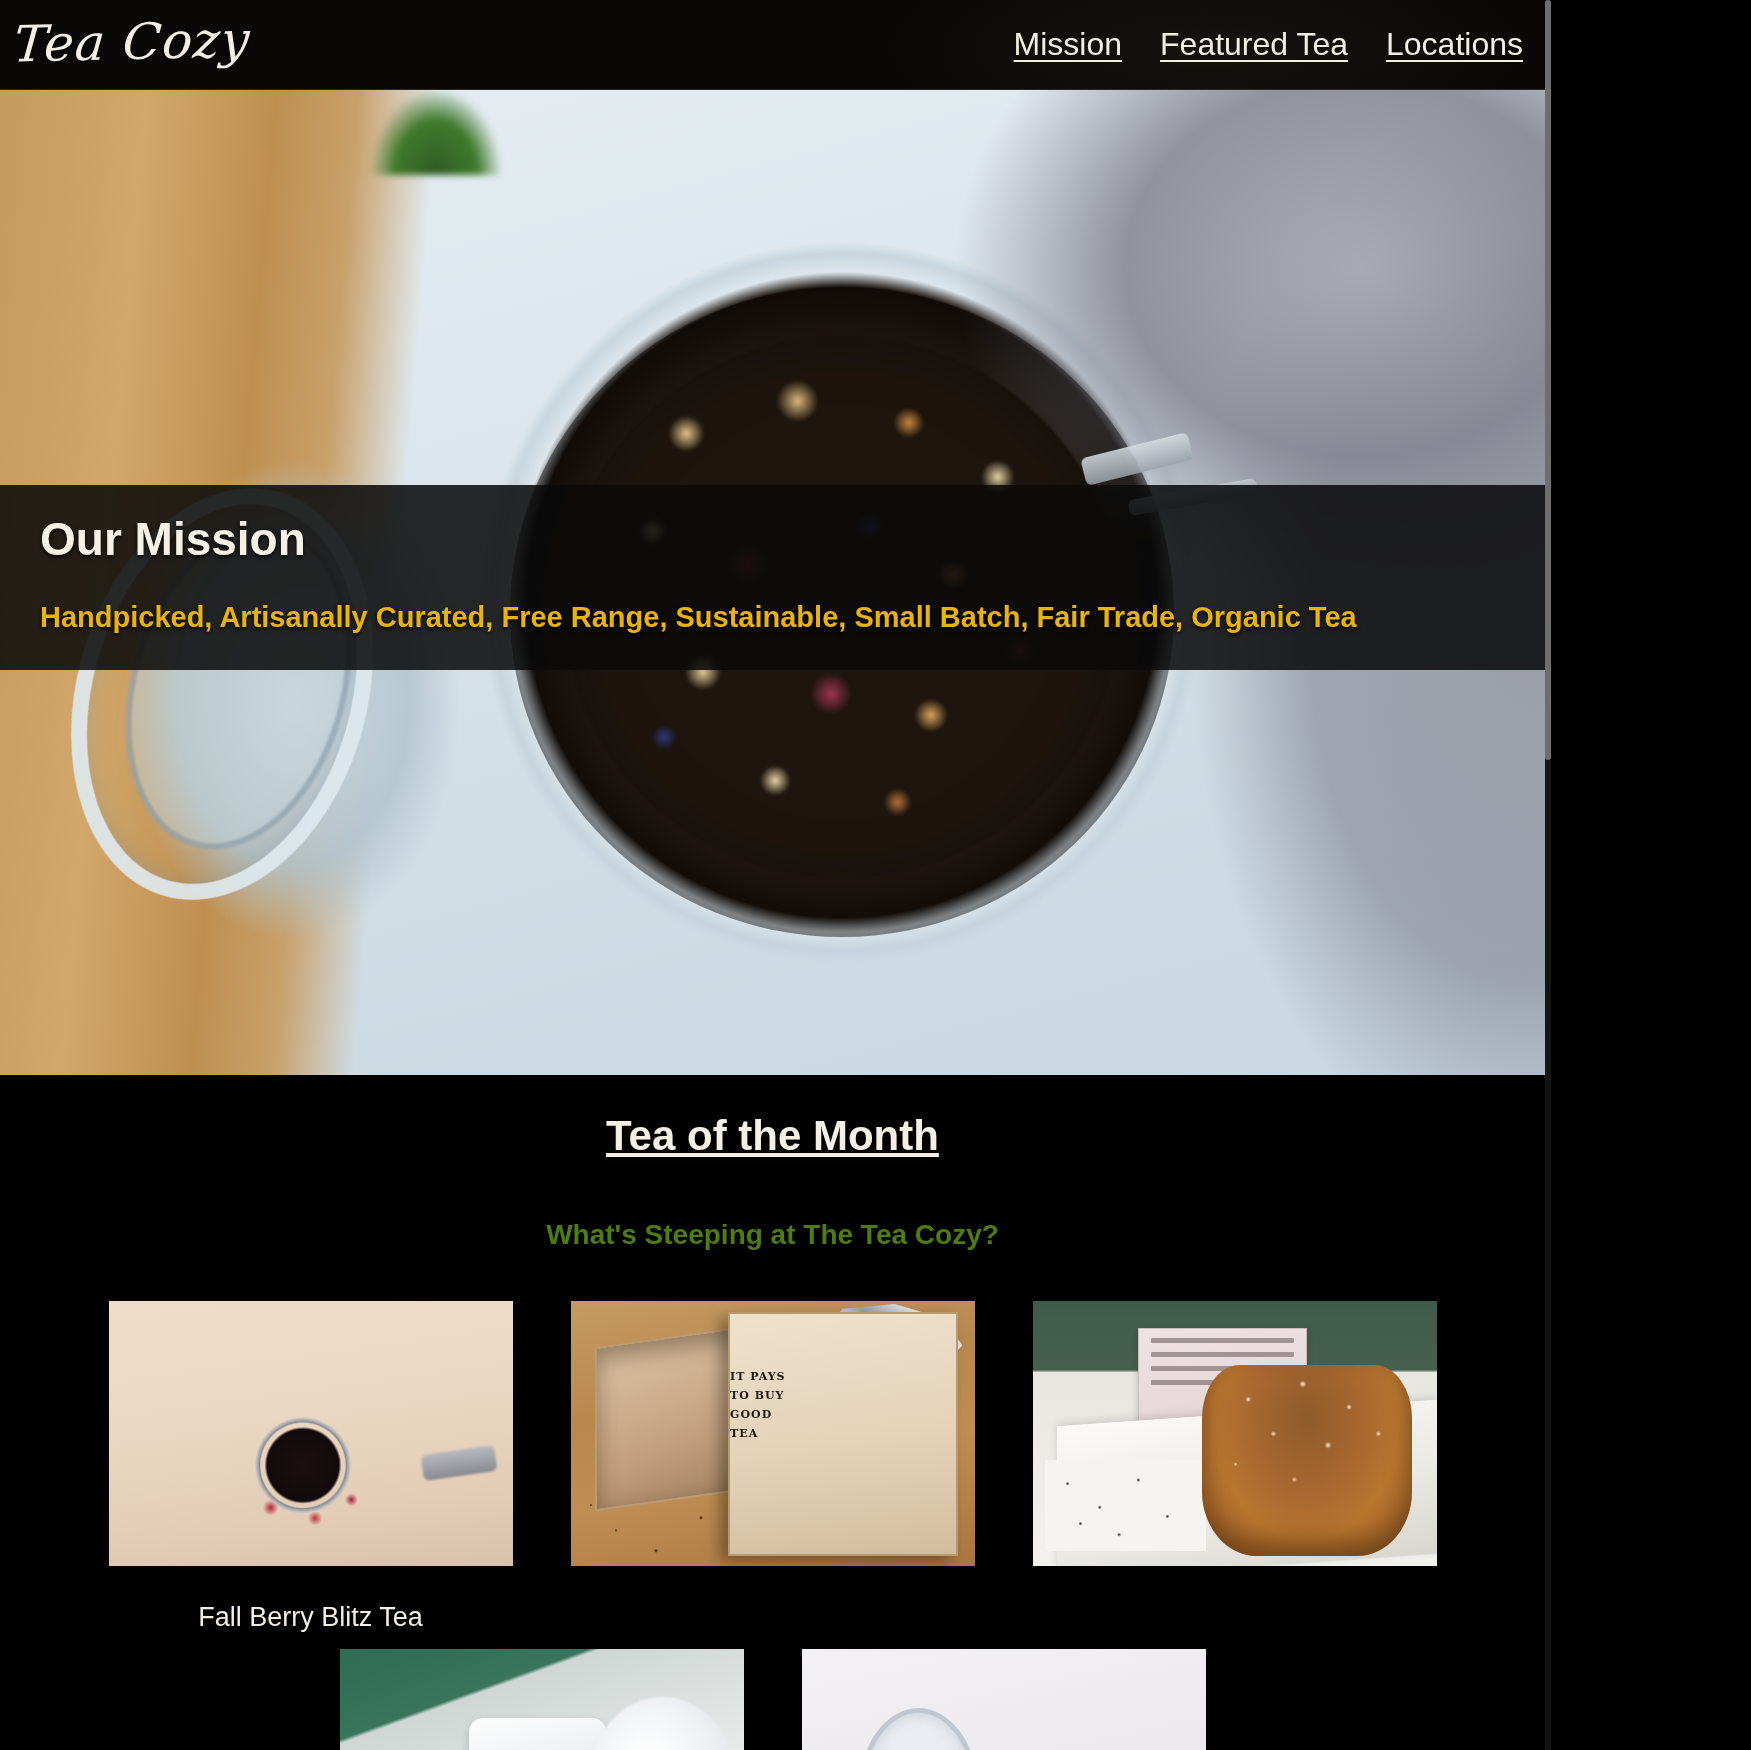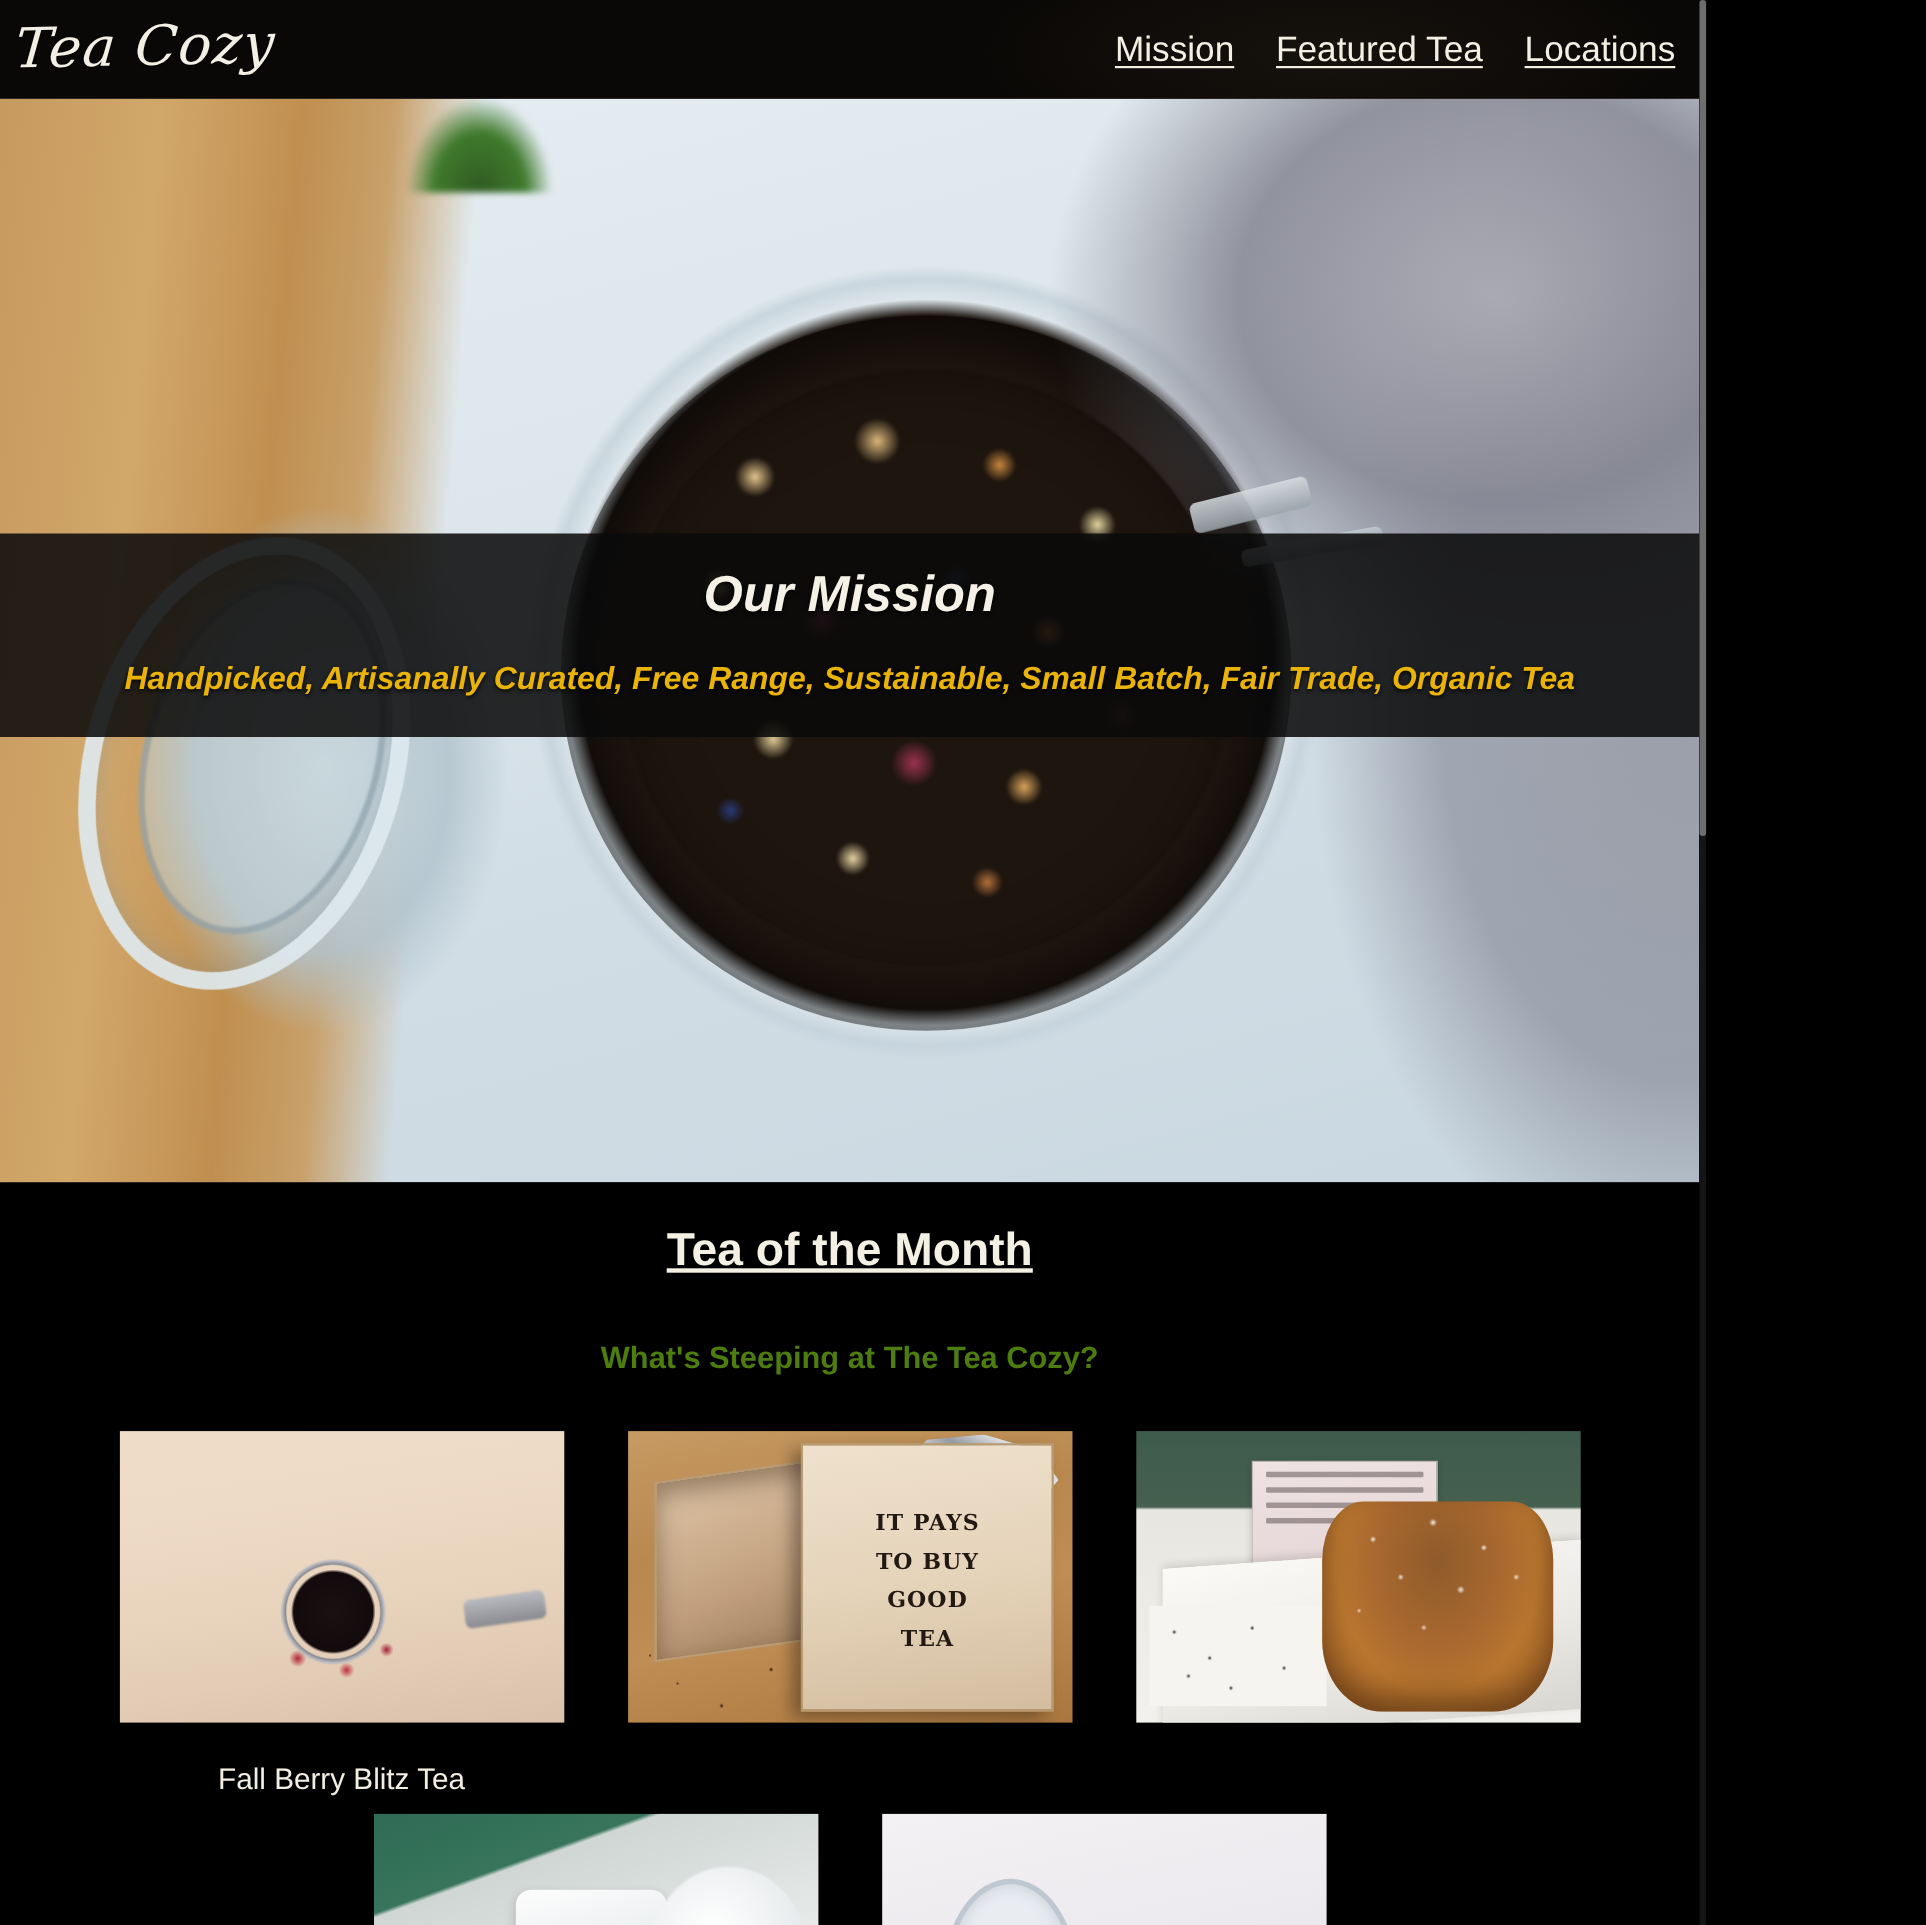--- a/index.html
+++ b/index.html
@@ -193,22 +193,21 @@
   }
 
   
   .mission-band {
     position: absolute;
     left: 0;
     top: 395px;
     width: 100%;
     padding: 26px 40px 34px;
     background: rgba(10,10,10,.87);
-    text-align: center;
-    font-style: italic;
+    text-align: left;
   }
 
   .mission-title {
     color: #f6f1e6;
     font-size: 46px;
     font-weight: bold;
     line-height: 1.25;
     text-shadow: 0 2px 4px rgba(0,0,0,.85);
   }
 
@@ -306,25 +305,25 @@
     position: absolute;
     right: 4%; top: 4%;
     width: 57%; height: 92%;
     background: linear-gradient(172deg, #efe1cd 0%, #e4d2b8 55%, #d3bd9f 100%);
     border: 2px solid #b59a72;
     box-shadow: -8px 6px 14px rgba(0,0,0,.35);
   }
   .img-box .crate-text {
     position: absolute;
     left: 0; right: 0; top: 22%;
-    text-align: center;
+    text-align: left;
     color: #221a12;
     font-family: "DejaVu Serif", serif;
     font-weight: bold;
-    font-size: 20px;
+    font-size: 11px;
     line-height: 1.75;
     letter-spacing: 1px;
   }
   .img-box .foil {
     position: absolute;
     right: 3%; top: 1%;
     width: 40%; height: 30%;
     background:
       linear-gradient(42deg, #f2f3f5 0%, #b9bcc2 22%, #ffffff 38%, #9ca0a8 58%, #e9ebee 78%, #aeb2b8 100%);
     clip-path: polygon(8% 45%, 26% 6%, 58% 0%, 88% 18%, 100% 52%, 80% 96%, 38% 100%, 10% 82%);

